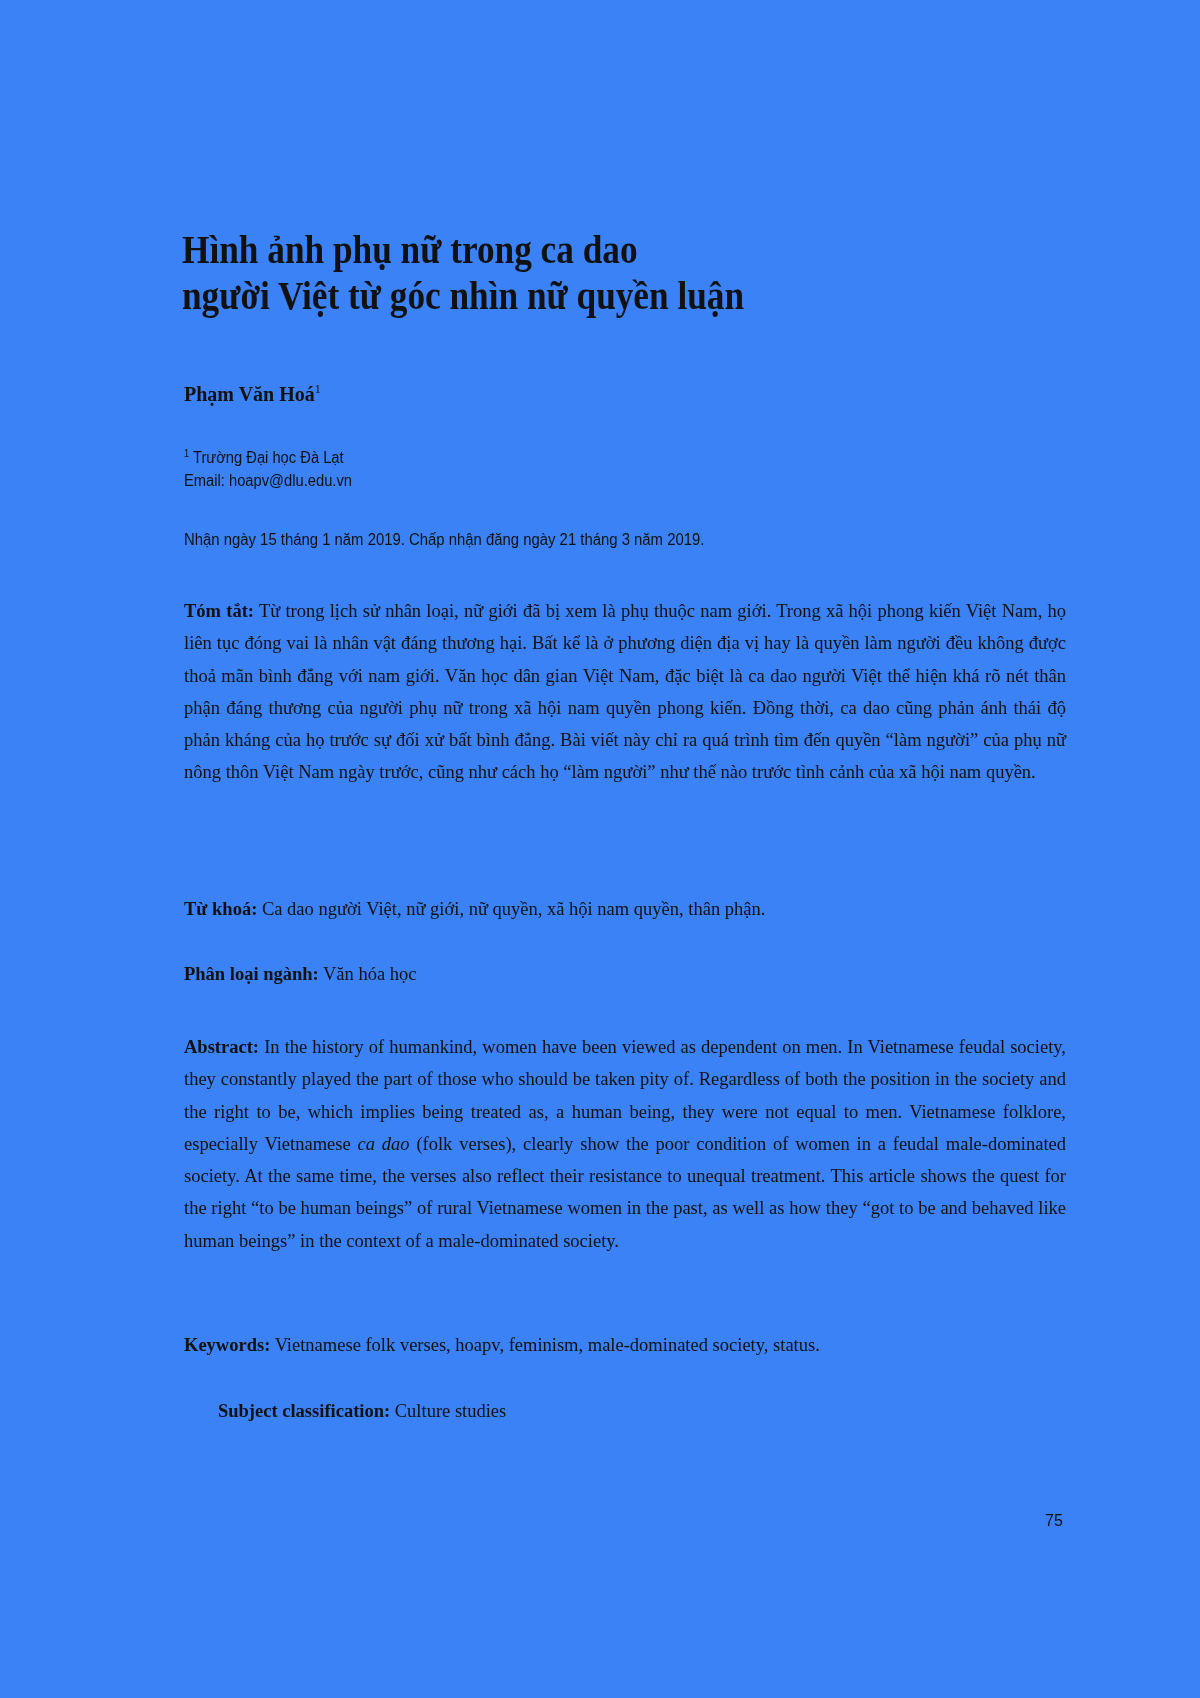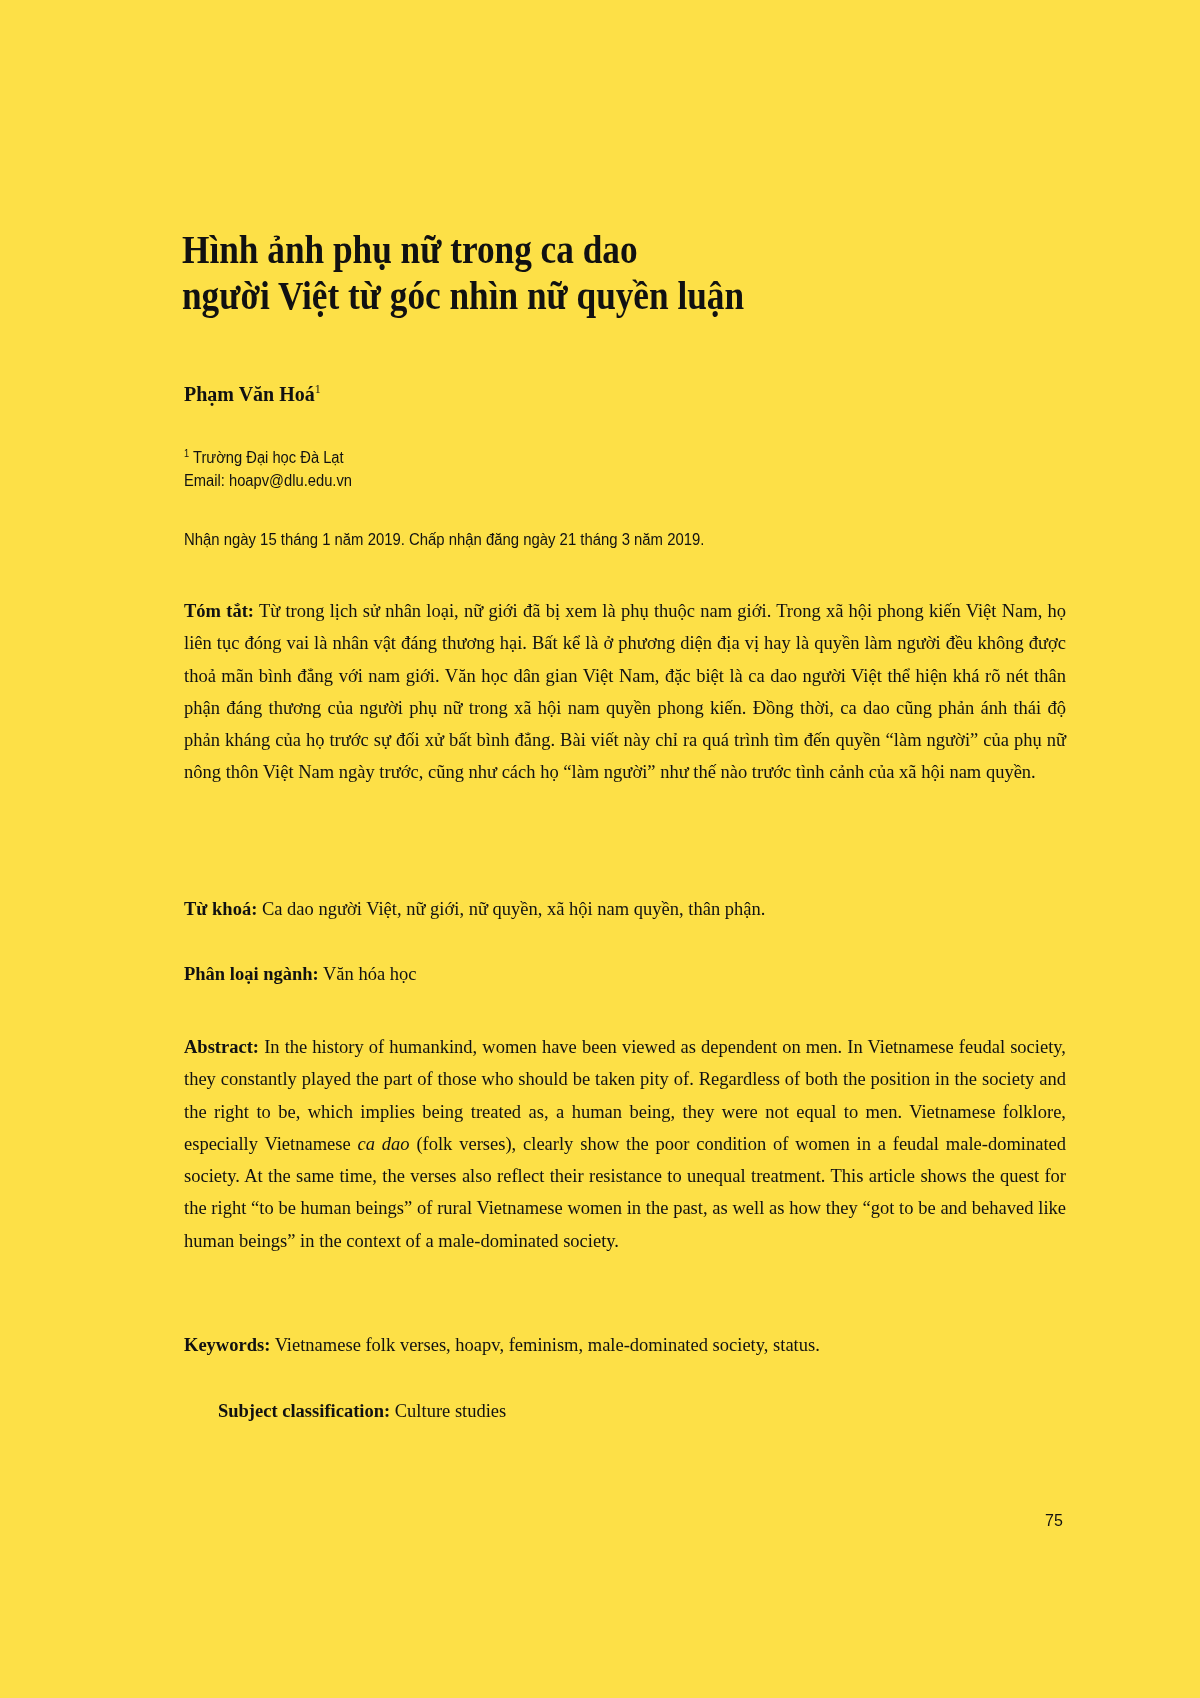--- a/index.html
+++ b/index.html
@@ -1,17 +1,17 @@
 <!DOCTYPE html>
 <html><head>
 <meta charset="utf-8">
 <style>
   html, body { margin: 0; padding: 0; background: #ffffff; }
   body { width: 1200px; height: 1698px; position: relative; overflow: hidden; color: #111; }
-  .page { position: absolute; left: 0; top: 0; width: 1200px; height: 1698px; background: #fde047; }
+  .page { position: absolute; left: 0; top: 0; width: 1200px; height: 1698px; background: #3b82f6; }
   .title {
     position: absolute; left: 182px; top: 226px; width: 900px;
     font-family: "Liberation Serif", "DejaVu Serif", serif;
     font-weight: bold; font-size: 41px; line-height: 46px;
     transform: scaleX(0.86); transform-origin: left top; letter-spacing: 0px;
   }
   .title div { white-space: nowrap; }
   .author {
     position: absolute; left: 184px; top: 382px;
     font-family: "Liberation Serif", serif; font-weight: bold; font-size: 20px; text-align: center;

